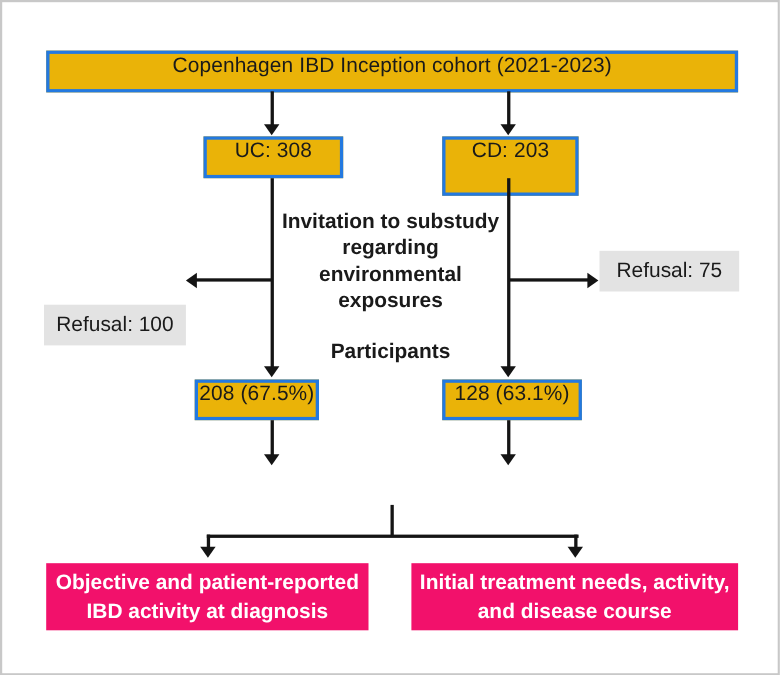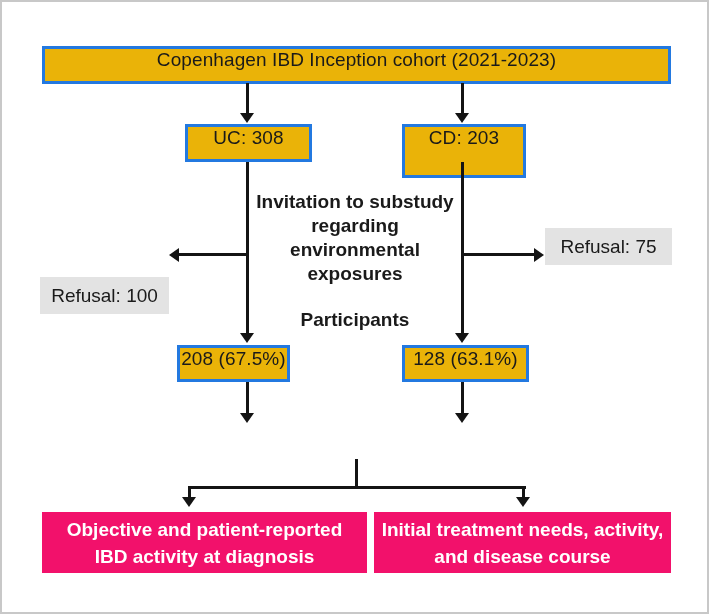--- a/index.html
+++ b/index.html
@@ -125,21 +125,21 @@
   <div class="abs head-down" style="left:453px;top:411px;"></div>
 
 
   <div class="abs vline line" style="left:353px;top:457px;height:29px;"></div>
   <div class="abs hline line" style="left:186px;top:484px;width:338px;"></div>
   <div class="abs vline line" style="left:186px;top:484px;height:12px;"></div>
   <div class="abs head-down" style="left:180px;top:495px;"></div>
   <div class="abs vline line" style="left:520px;top:484px;height:12px;"></div>
   <div class="abs head-down" style="left:514px;top:495px;"></div>
 
-  <div class="abs pinkbox" style="left:40px;top:510px;width:325px;height:61px;">
+  <div class="abs pinkbox" style="left:40px;top:510px;width:293px;height:61px;">
     <span class="line">Objective and patient-reported</span>
     <span class="line">IBD activity at diagnosis</span>
   </div>
   <div class="abs pinkbox" style="left:372px;top:510px;width:297px;height:61px;">
     <span class="line">Initial treatment needs, activity,</span>
     <span class="line">and disease course</span>
   </div>
 
 </div>
 

